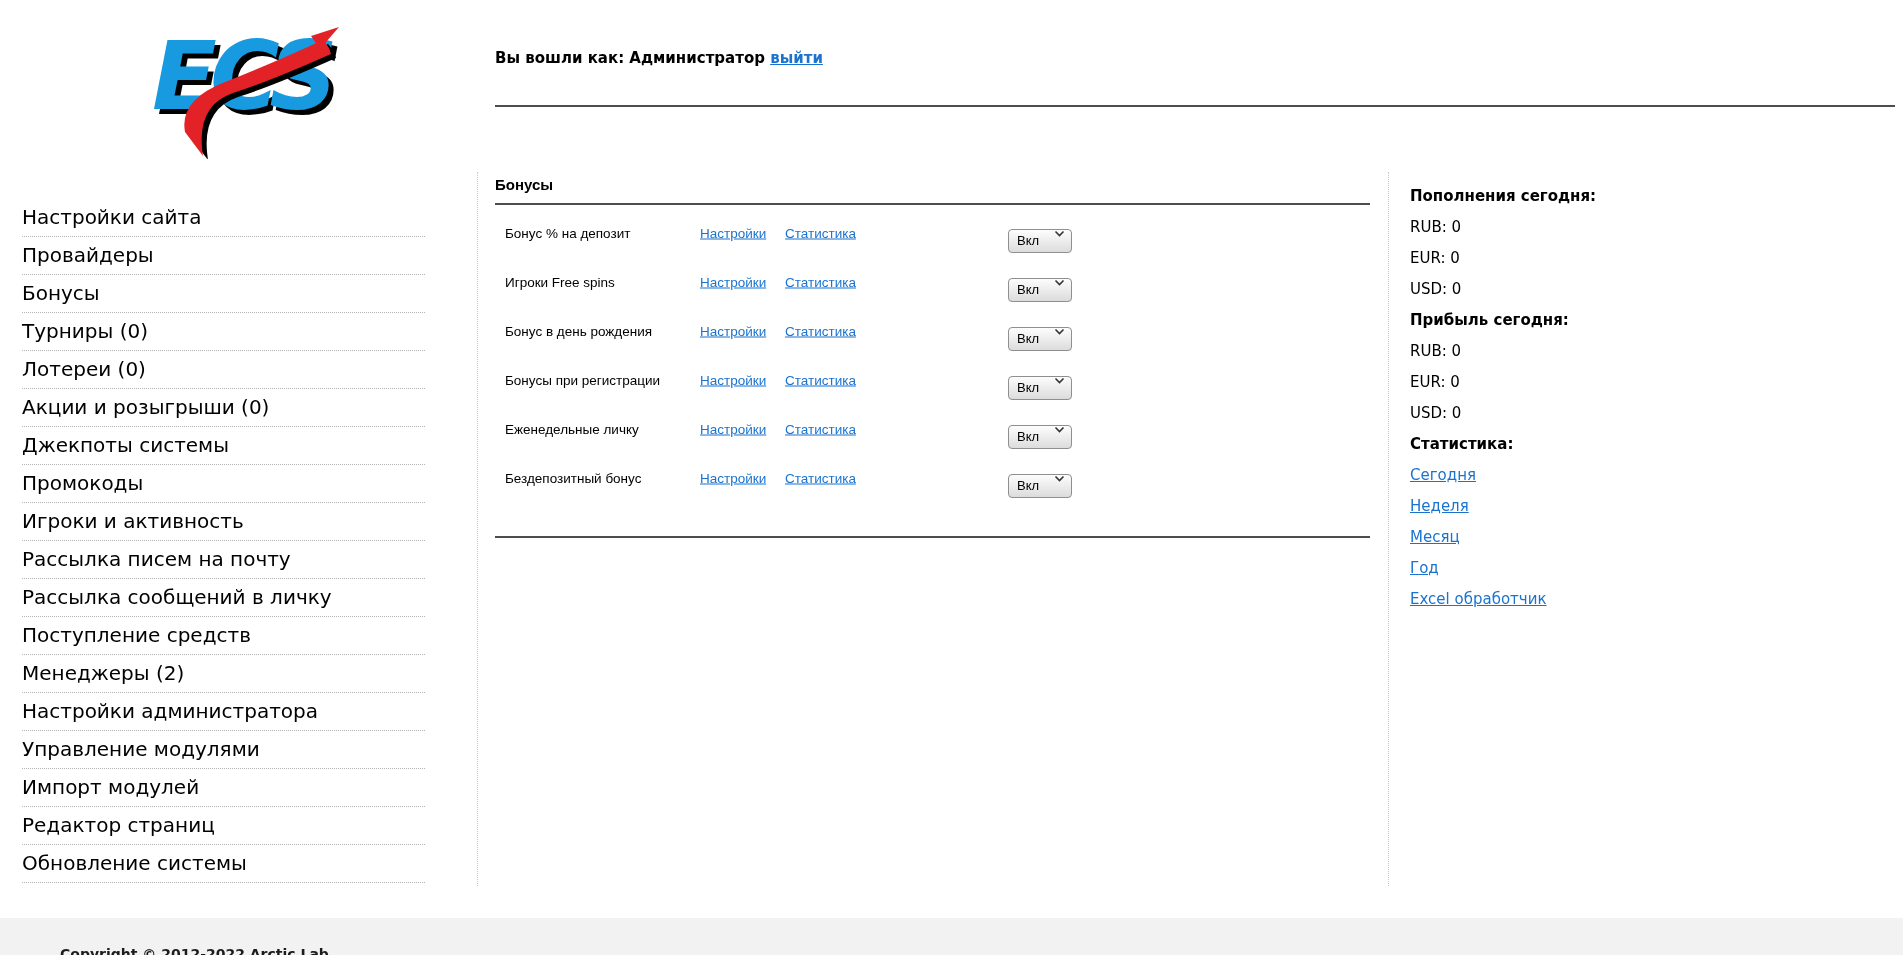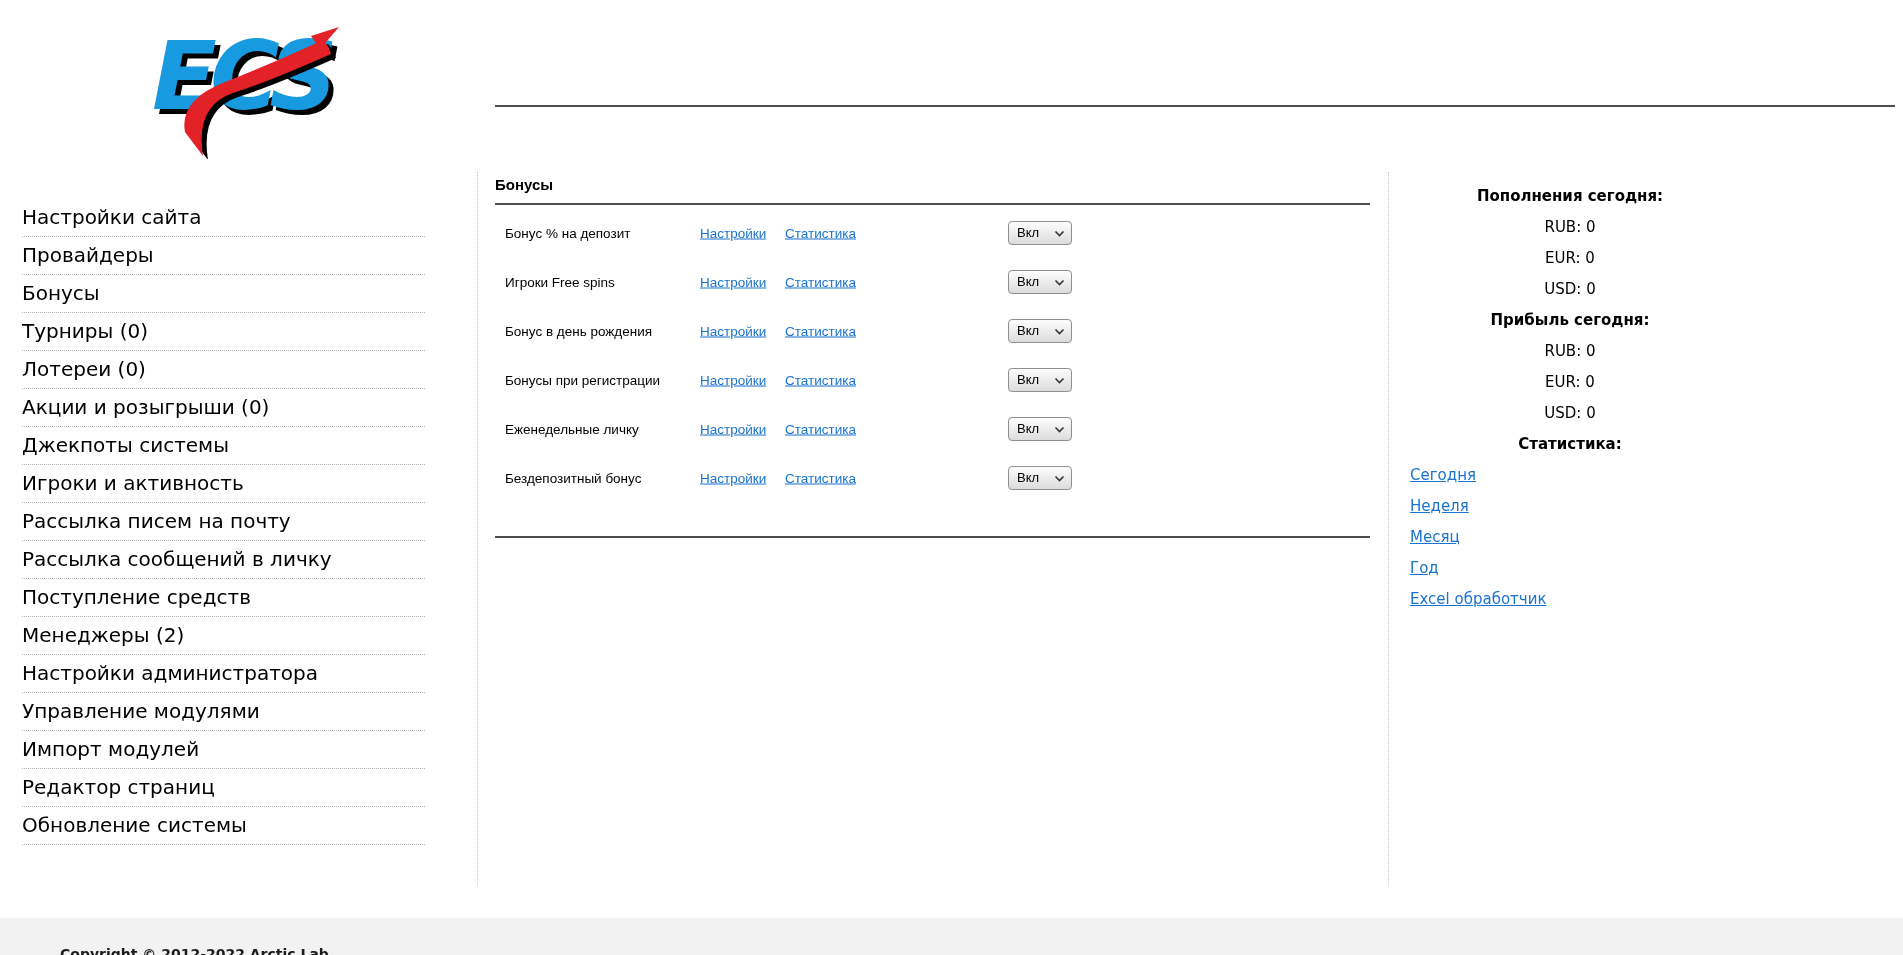--- a/index.html
+++ b/index.html
@@ -40,27 +40,27 @@
   .row-label { left:10px; font-size:13.5px; color:#000; }
   .lnk { color:#1a73cf; font-size:13.5px; text-decoration:underline; }
   .lnk-settings { left:205px; }
   .lnk-stats { left:290px; }
   .select-wrap { left:513px; width:64px; height:24px; }
   .state-select {
     -webkit-appearance:none; appearance:none;
     width:64px; height:24px; padding:0 18px 0 8px;
     font-family:"Liberation Sans", sans-serif; font-size:13px; color:#000;
     border:1px solid #8f8f8f; border-radius:4px;
-    background:linear-gradient(#fdfdfd,#dcdcdc); cursor:pointer;
+    background:linear-gradient(#fdfdfd,#dcdcdc); cursor:pointer;margin-top:8px;
   }
   .chev { position:absolute; right:7px; top:9px; pointer-events:none; line-height:0; }
   .bottom-rule { margin-top:34px; }
 
   
-  .right-panel { position:absolute; left:1410px; top:181px; width:320px; font-size:15px;text-align:center; }
+  .right-panel { position:absolute; left:1410px; top:181px; width:320px; font-size:15px; }
   .rp-line { line-height:31px; white-space:nowrap; }
   .rp-bold { font-weight:bold; }
   .rp-link { display:block; line-height:31px; color:#1a73cf; text-decoration:underline; width:max-content; }
 
   
   .footer { position:absolute; left:0; right:0; top:918px; height:60px; background:#f2f2f2; }
   .copyright { position:absolute; left:60px; top:28px; font-size:14px; font-weight:bold; color:#1c1c1c; }
 </style>
 </head>
 <body>
@@ -73,31 +73,36 @@
         <text x="14" y="100" fill="#000000">ECS</text>
         <text x="9" y="95" fill="#189ae0">ECS</text>
       </g>
       <polygon points="168,22 196,13 177,35" fill="#e32227"></polygon>
       <path fill="#000000" transform="translate(5,4)" d="M188 40 Q 125 68 90 79 Q 52 92 60 142 L 42 118 Q 36 86 82 68 Q 128 50 180 26 Q 186 32 188 40 Z"></path>
       <path fill="#e32227" d="M188 40 Q 125 68 90 79 Q 52 92 60 142 L 42 118 Q 36 86 82 68 Q 128 50 180 26 Q 186 32 188 40 Z"></path>
     </svg>
   </div>
 
   <div class="title-block">
+    <div class="login-line">
+      <span>Вы вошли как: Администратор</span>
+      <a class="logout-link" href="#">выйти</a>
+    </div>
   </div>
   <div class="header-rule"></div>
 
   <nav class="sidebar">
     <a class="side-item" href="#">Настройки сайта</a>
     <a class="side-item" href="#">Провайдеры</a>
     <a class="side-item" href="#">Бонусы</a>
     <a class="side-item" href="#">Турниры (0)</a>
     <a class="side-item" href="#">Лотереи (0)</a>
     <a class="side-item" href="#">Акции и розыгрыши (0)</a>
     <a class="side-item" href="#">Джекпоты системы</a>
+    <a class="side-item" href="#">Промокоды</a>
     <a class="side-item" href="#">Игроки и активность</a>
     <a class="side-item" href="#">Рассылка писем на почту</a>
     <a class="side-item" href="#">Рассылка сообщений в личку</a>
     <a class="side-item" href="#">Поступление средств</a>
     <a class="side-item" href="#">Менеджеры (2)</a>
     <a class="side-item" href="#">Настройки администратора</a>
     <a class="side-item" href="#">Управление модулями</a>
     <a class="side-item" href="#">Импорт модулей</a>
     <a class="side-item" href="#">Редактор страниц</a>
     <a class="side-item" href="#">Обновление системы</a>

